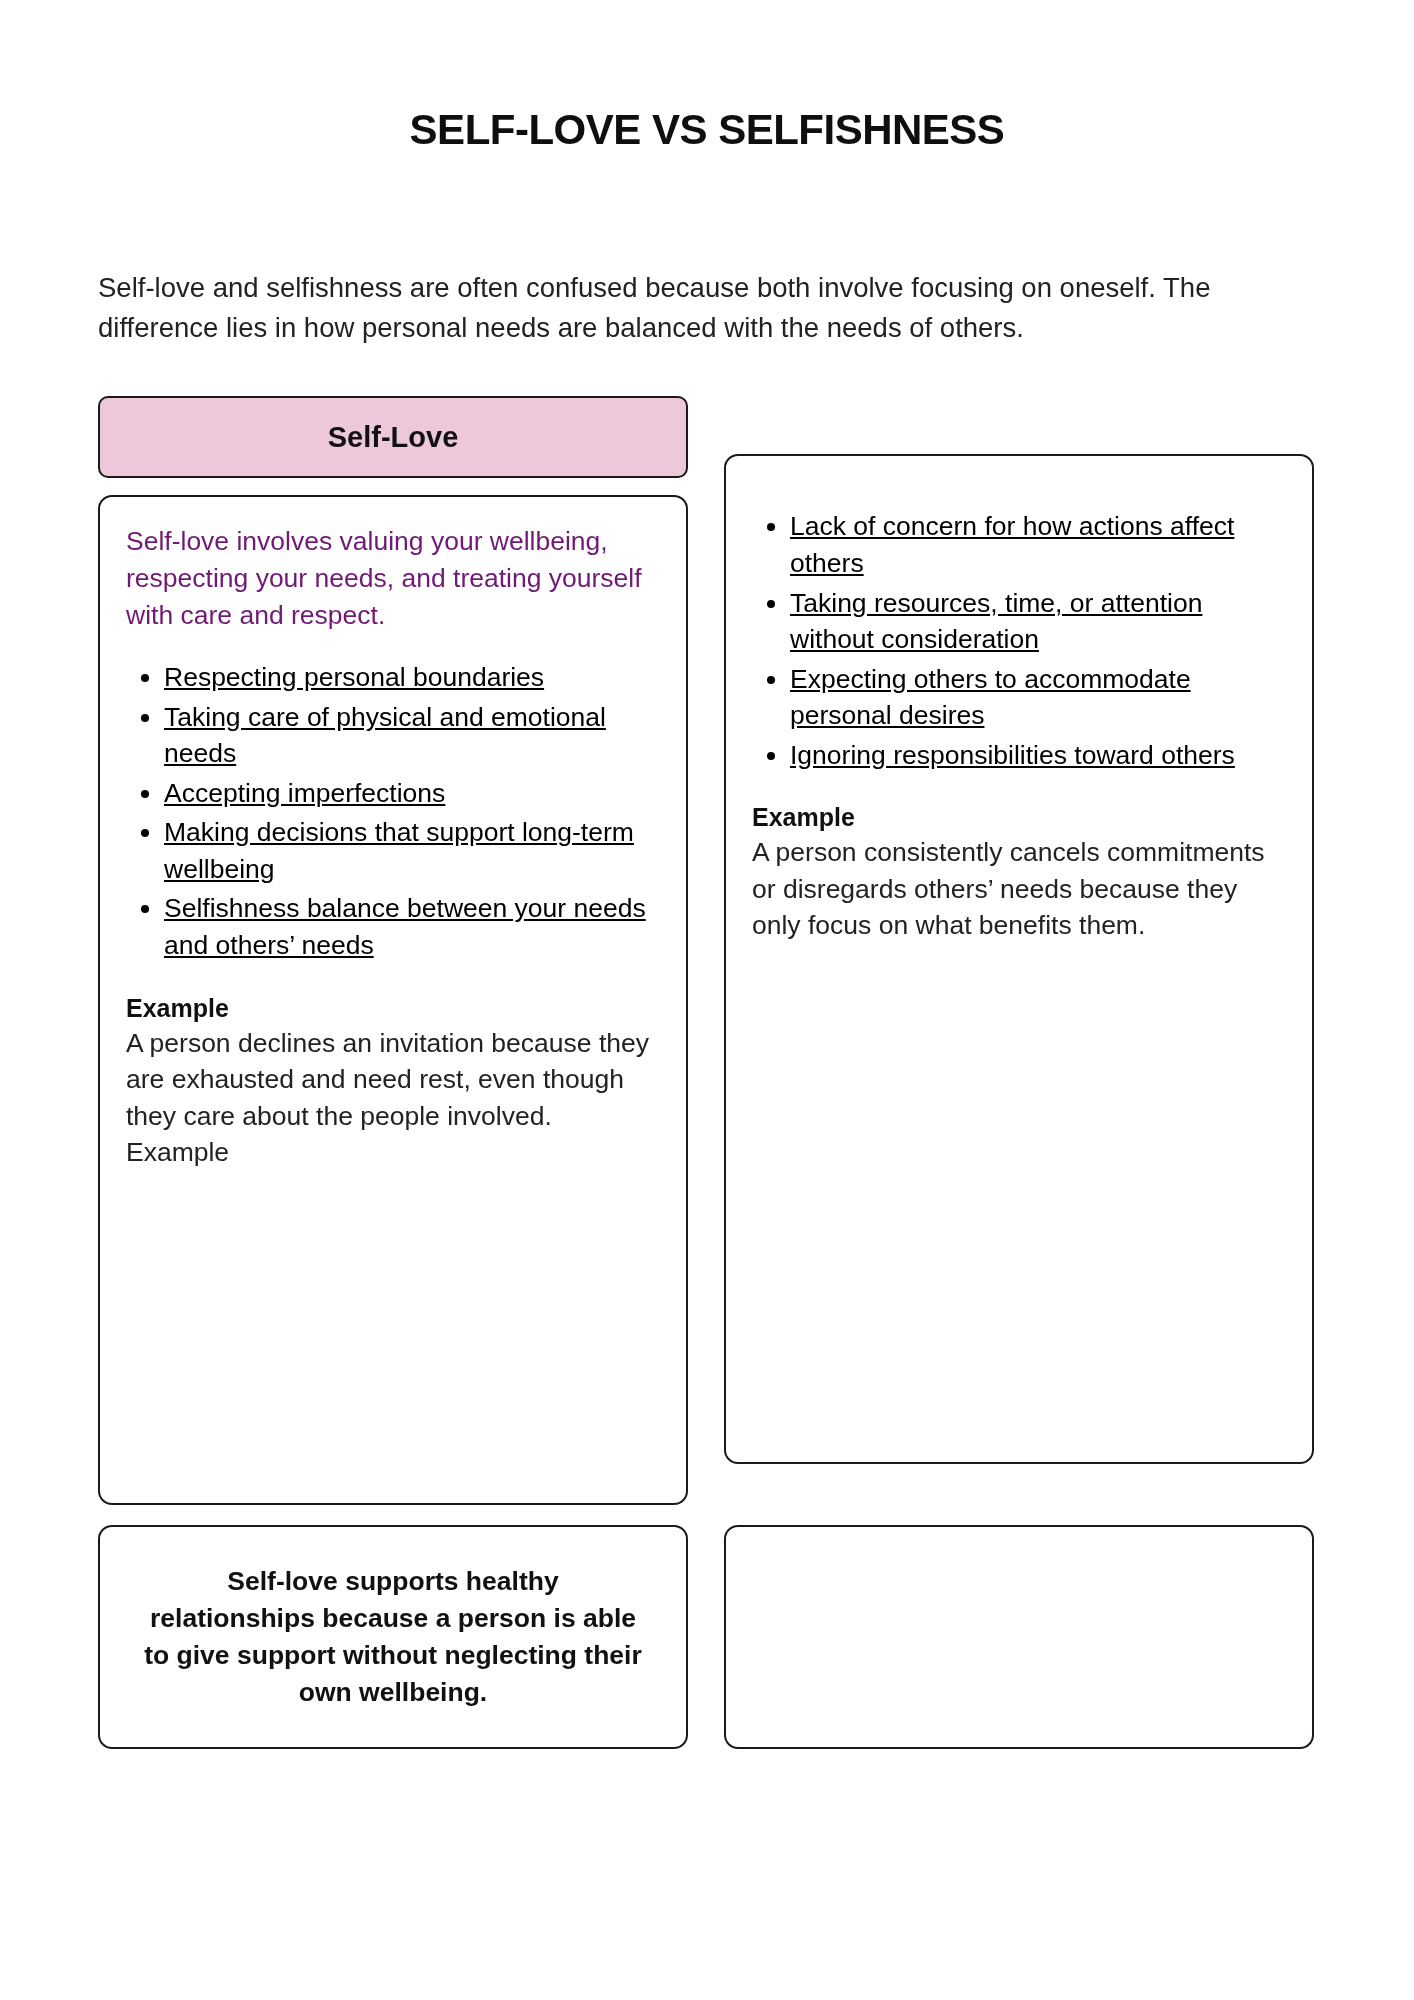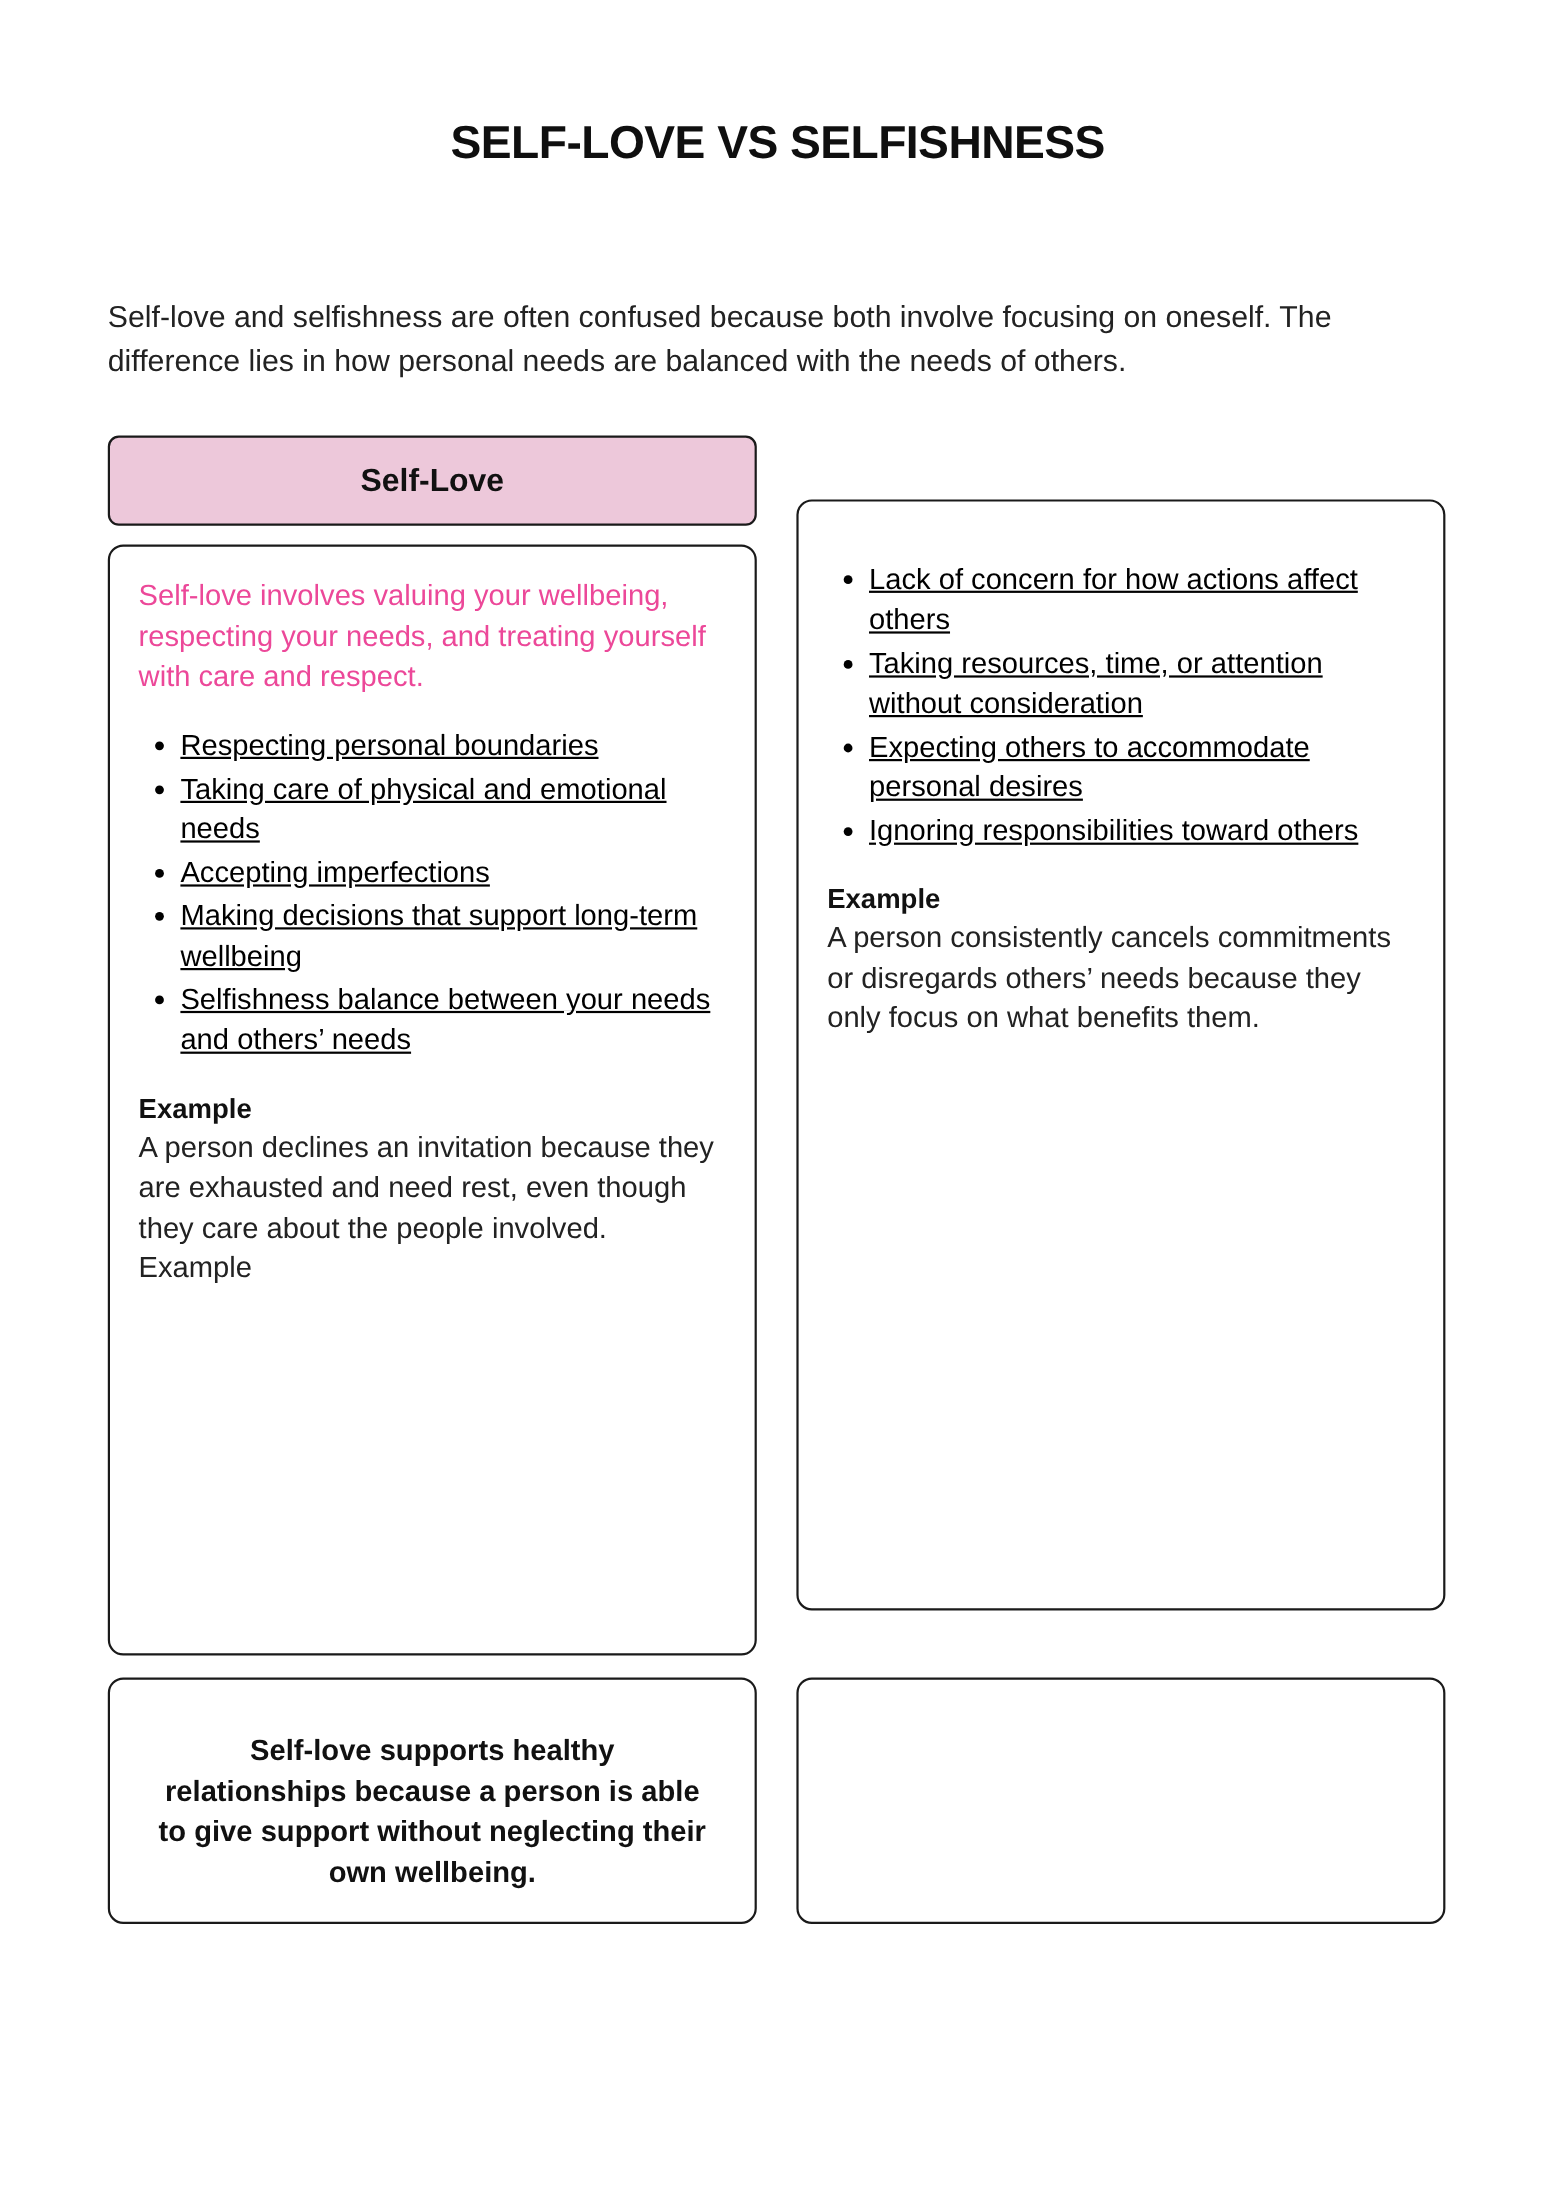--- a/index.html
+++ b/index.html
@@ -71,21 +71,21 @@
     border-radius: 14px;
     box-sizing: border-box;
     padding: 26px 26px 22px 26px;
     min-height: 1010px;
     background: #ffffff;
   }
   .col-body p.lead {
     margin: 0;
     font-size: 26.5px;
     line-height: 1.38;
-    color: #ec4899;
+    color: #701a75;
   }
   ul.points {
     margin: 26px 0 0 0;
     padding-left: 38px;
   }
   ul.points li {
     font-size: 26.5px;
     line-height: 1.38;
     color: #000000;
     margin-bottom: 3px;
@@ -116,21 +116,21 @@
     align-items: flex-start;
   }
   .footer-box {
     width: 590px;
     box-sizing: border-box;
     border: 2.5px solid #1a1a1a;
     border-radius: 14px;
     min-height: 224px;
     padding: 26px 42px;
     display: flex;
-    align-items: flex-end;
+    align-items: center;
     justify-content: center;
     background: #ffffff;
   }
   .footer-box .summary {
     margin: 0;
     text-align: center;
     font-size: 26.5px;
     font-weight: 700;
     line-height: 1.4;
     color: #111111;

